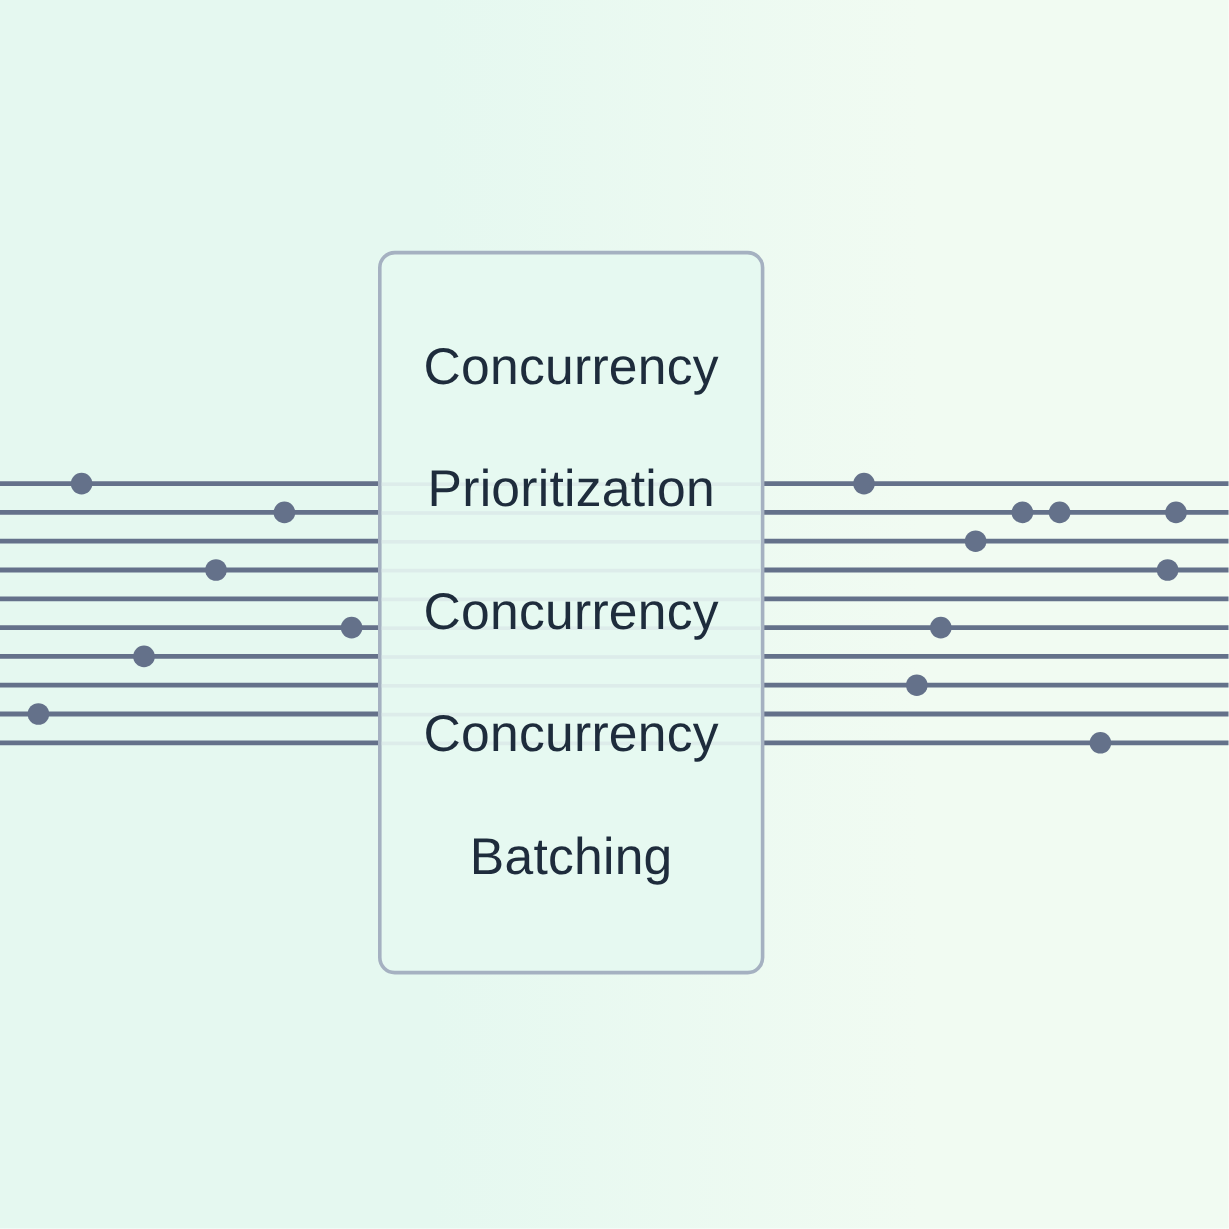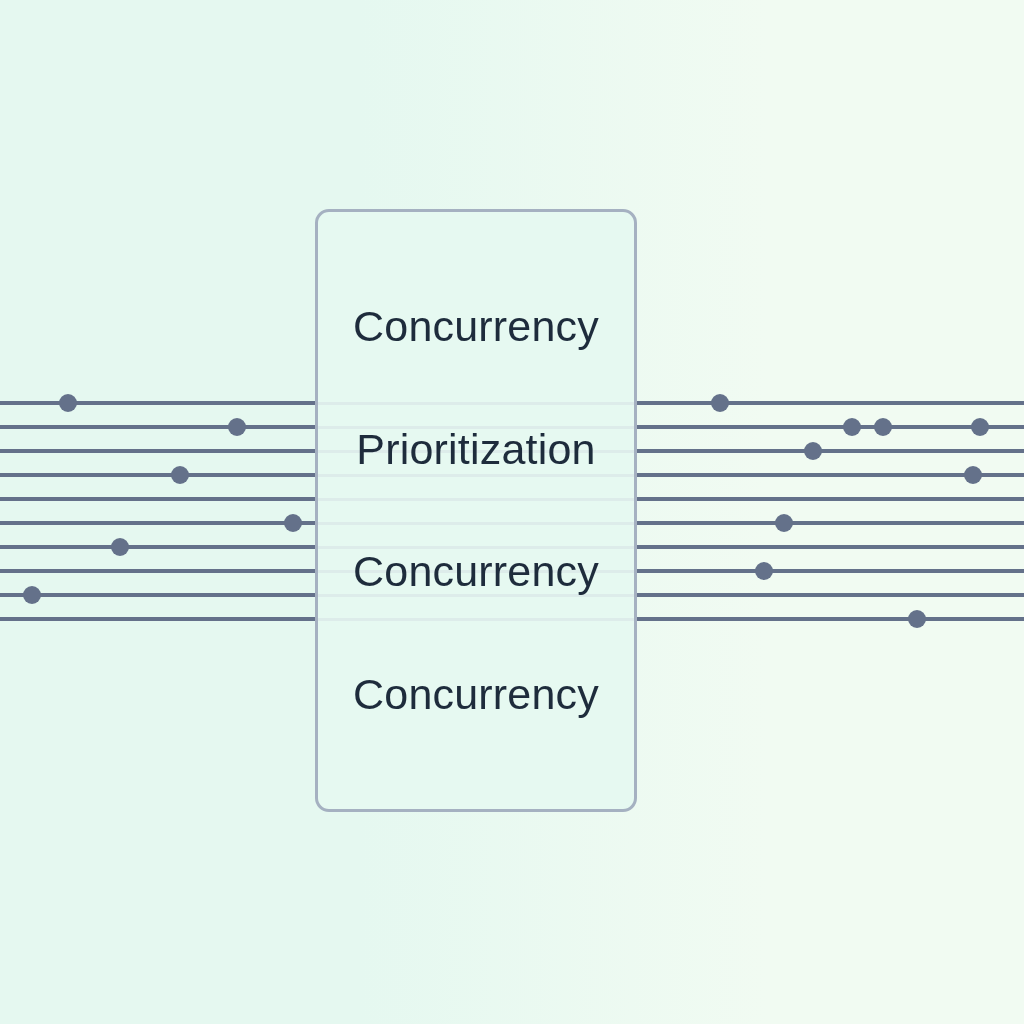--- a/index.html
+++ b/index.html
@@ -108,14 +108,15 @@
         <div class="inner-line" style="top: 310px;"></div>
         <div class="inner-line" style="top: 334px;"></div>
         <div class="inner-line" style="top: 358px;"></div>
         <div class="inner-line" style="top: 382px;"></div>
         <div class="inner-line" style="top: 406px;"></div>
       </div>
     <div class="label">Concurrency</div>
     <div class="label">Prioritization</div>
     <div class="label">Concurrency</div>
     <div class="label">Concurrency</div>
+    <div class="label">Batching</div>
   </div>
 </div>
 
 </body></html>

